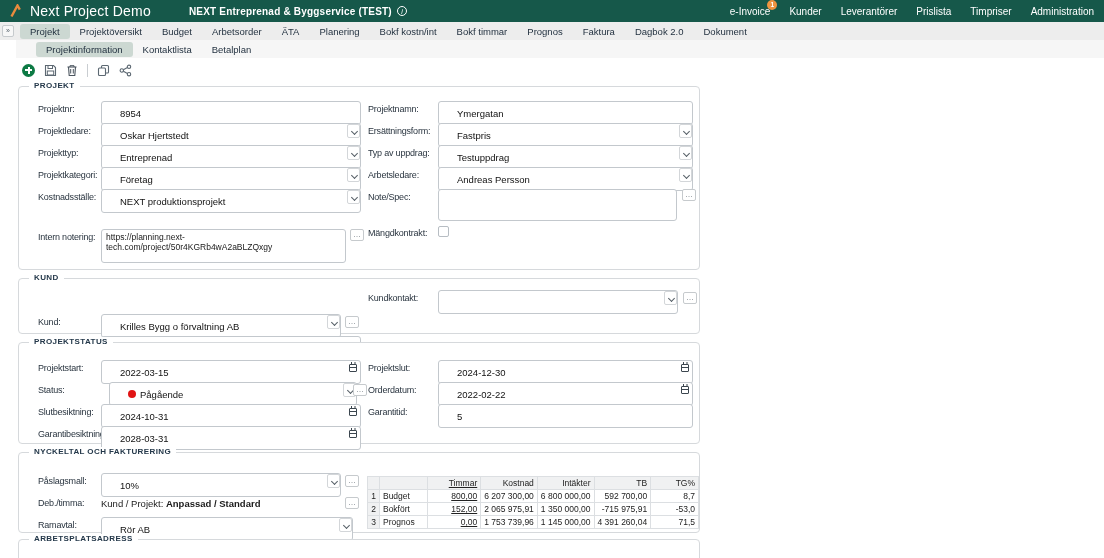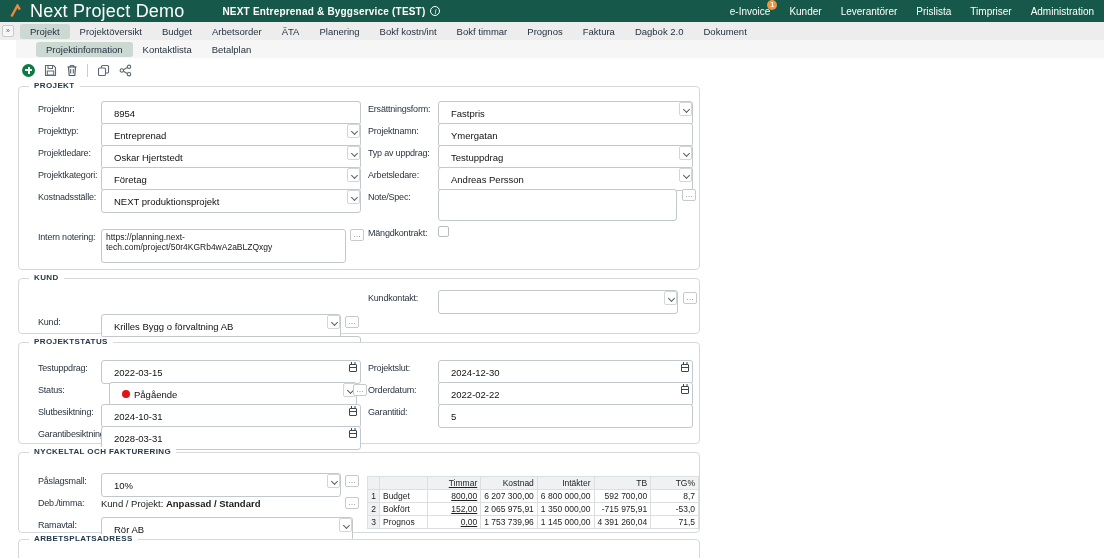--- a/index.html
+++ b/index.html
@@ -3,21 +3,21 @@
 <meta charset="utf-8">
 <style>
   * { margin:0; padding:0; box-sizing:border-box; }
   html,body { width:1104px; height:558px; overflow:hidden; background:#fff;
     font-family:"Liberation Sans", sans-serif; color:#27323c; }
   .app { position:relative; width:1104px; height:558px; background:#fff; }
 
   
   .topbar { height:22px; background:#16584a; display:flex; align-items:center; color:#fff; }
   .logo { display:flex; align-items:center; gap:5px; margin-left:10px; }
-  .logo-text { font-size:18px; letter-spacing:.2px; color:#fff; }
+  .logo-text { font-size:14px; letter-spacing:.2px; color:#fff; }
   .company { display:flex; align-items:center; gap:5px; margin-left:38px; }
   .company-name { font-size:10px; font-weight:bold; letter-spacing:.2px; }
   .info-icon { width:10px; height:10px; border:1px solid #fff; border-radius:50%;
     font-size:7px; line-height:9px; text-align:center; font-style:italic; }
   .topnav { margin-left:auto; margin-right:10px; display:flex; align-items:center; gap:19px;justify-content:flex-end; }
   .navitem { position:relative; font-size:10px; color:#fff; cursor:default; white-space:nowrap; }
   .nav-badge { position:absolute; top:-6px; right:-7px; width:10px; height:10px; border-radius:50%;
     background:#ef9440; color:#fff; font-size:6.5px; line-height:10px; text-align:center; font-weight:bold; }
 
   
@@ -43,21 +43,21 @@
     font-size:8px; font-weight:bold; letter-spacing:.4px; color:#24384a; white-space:nowrap; }
   .colL { position:absolute; left:19px; }
   .colR { position:absolute; left:349px; }
   .row { position:relative; height:22px; width:330px; }
   .row > label { position:absolute; left:0; top:5px; font-size:9px; letter-spacing:-.2px; color:#2a3540; white-space:nowrap; }
   .ctrl { position:absolute; top:2px; }
   .colL .ctrl { left:63px; }
   .colR .ctrl { left:70px; }
 
   .inp { height:24px; border:1px solid #c3c8cd; border-radius:3px; background:#fff;
-    font-family:"Liberation Sans", sans-serif; font-size:9.5px; color:#111; padding:0 12px; }
+    font-family:"Liberation Sans", sans-serif; font-size:9.5px; color:#111; padding:0 18px; }
   .w260{width:260px;} .w255{width:255px;} .w252{width:252px;} .w248{width:248px;margin-left:8px;} .w240{width:240px;}
   .selwrap { position:relative; display:inline-block; }
   .selwrap .inp { padding-right:17px; }
   .chev { position:absolute; right:1px; top:1px; width:13px; height:14px; border:1px solid #d3d6d9;
     border-radius:2px; background:#fff; }
   .chev::after { content:""; position:absolute; left:3.5px; top:3.5px; width:4px; height:4px;
     border-right:1.3px solid #555e66; border-bottom:1.3px solid #555e66; transform:rotate(45deg); }
   .cal { position:absolute; right:4px; top:4px; width:8px; height:8px; border:1px solid #3c464f; border-radius:1px; }
   .cal::before { content:""; position:absolute; left:1px; top:-3px; width:1.2px; height:2.5px; background:#3c464f;
     box-shadow:3.5px 0 0 #3c464f; }
@@ -160,50 +160,50 @@
   </div>
 
   <div class="fs mt7 h184">
     <span class="fs-legend">PROJEKT</span>
     <div class="colL" style="top:12px;">
       <div class="row">
         <label>Projektnr:</label>
         <input class="inp w260 ctrl" value="8954" style="">
       </div>
       <div class="row">
+        <label>Projektledare:</label>
+        <span class="selwrap ctrl"><input class="inp w260" value="Oskar Hjertstedt" style=""><span class="chev"></span></span>
+      </div>
+      <div class="row">
         <label>Projekttyp:</label>
         <span class="selwrap ctrl"><input class="inp w260" value="Entreprenad" style=""><span class="chev"></span></span>
-      </div>
-      <div class="row">
-        <label>Projektledare:</label>
-        <span class="selwrap ctrl"><input class="inp w260" value="Oskar Hjertstedt" style=""><span class="chev"></span></span>
       </div>
       <div class="row">
         <label>Projektkategori:</label>
         <span class="selwrap ctrl"><input class="inp w260" value="Företag" style=""><span class="chev"></span></span>
       </div>
       <div class="row">
         <label>Kostnadsställe:</label>
         <span class="selwrap ctrl"><input class="inp w260" value="NEXT produktionsprojekt" style=""><span class="chev"></span></span>
       </div>
       <div class="row" style="height:18px;"></div>
       <div class="row" style="height:36px;">
         <label>Intern notering:</label>
         <textarea class="ta ctrl" style="width: 245px; height: 34px; left: 63px;">https://planning.next-tech.com/project/50r4KGRb4wA2aBLZQxgy</textarea>
         <span class="dots" style="left:312px;top:2px;">…</span>
       </div>
     </div>
     <div class="colR" style="top:12px;">
       <div class="row">
+        <label>Projektnamn:</label>
+        <input class="inp w255 ctrl" value="Ymergatan" style="">
+      </div>
+      <div class="row">
         <label>Ersättningsform:</label>
         <span class="selwrap ctrl"><input class="inp w255" value="Fastpris" style=""><span class="chev"></span></span>
-      </div>
-      <div class="row">
-        <label>Projektnamn:</label>
-        <input class="inp w255 ctrl" value="Ymergatan" style="">
       </div>
       <div class="row">
         <label>Typ av uppdrag:</label>
         <span class="selwrap ctrl"><input class="inp w255" value="Testuppdrag" style=""><span class="chev"></span></span>
       </div>
       <div class="row">
         <label>Arbetsledare:</label>
         <span class="selwrap ctrl"><input class="inp w255" value="Andreas Persson" style=""><span class="chev"></span></span>
       </div>
       <div class="row" style="height:36px;">
@@ -237,21 +237,21 @@
         <span class="selwrap ctrl"><input class="inp w240" value="" style=""><span class="chev"></span></span>
         <span class="dots" style="left:315px;">…</span>
       </div>
     </div>
   </div>
 
   <div class="fs mt8 h102">
     <span class="fs-legend">PROJEKTSTATUS</span>
     <div class="colL" style="top:15px;">
       <div class="row">
-        <label>Testuppdrag:</label>
+        <label>Projektstart:</label>
         <span class="selwrap ctrl"><input class="inp w260" value="2022-03-15" style=""><span class="cal"></span></span>
       </div>
       <div class="row">
         <label>Status:</label>
         <span class="selwrap ctrl"><span class="inp w248 statusbox">
               <span class="dot"></span>
               <span style="font-size:9.5px;">Pågående</span>
             </span><span class="chev"></span></span>
         <span class="dots" style="left:315px;">…</span>
       </div>

